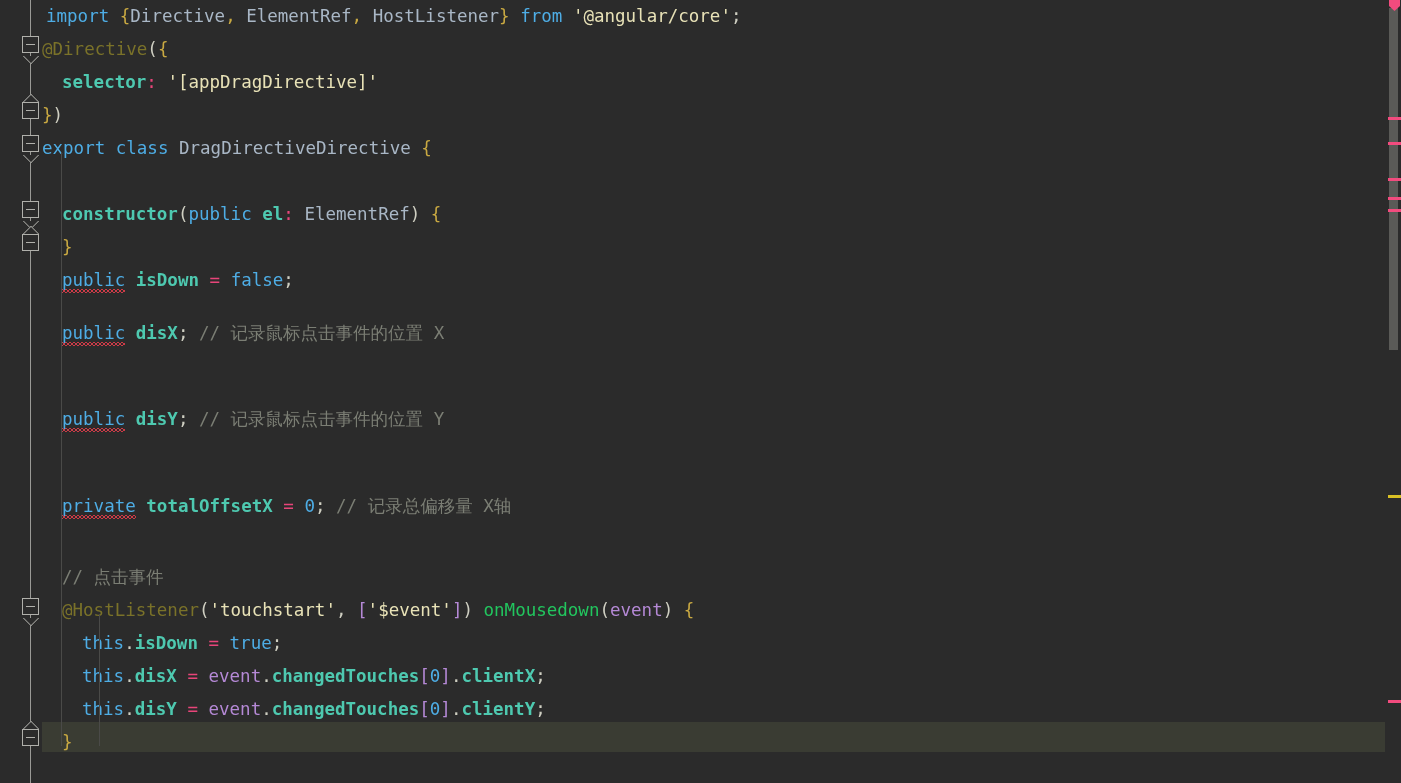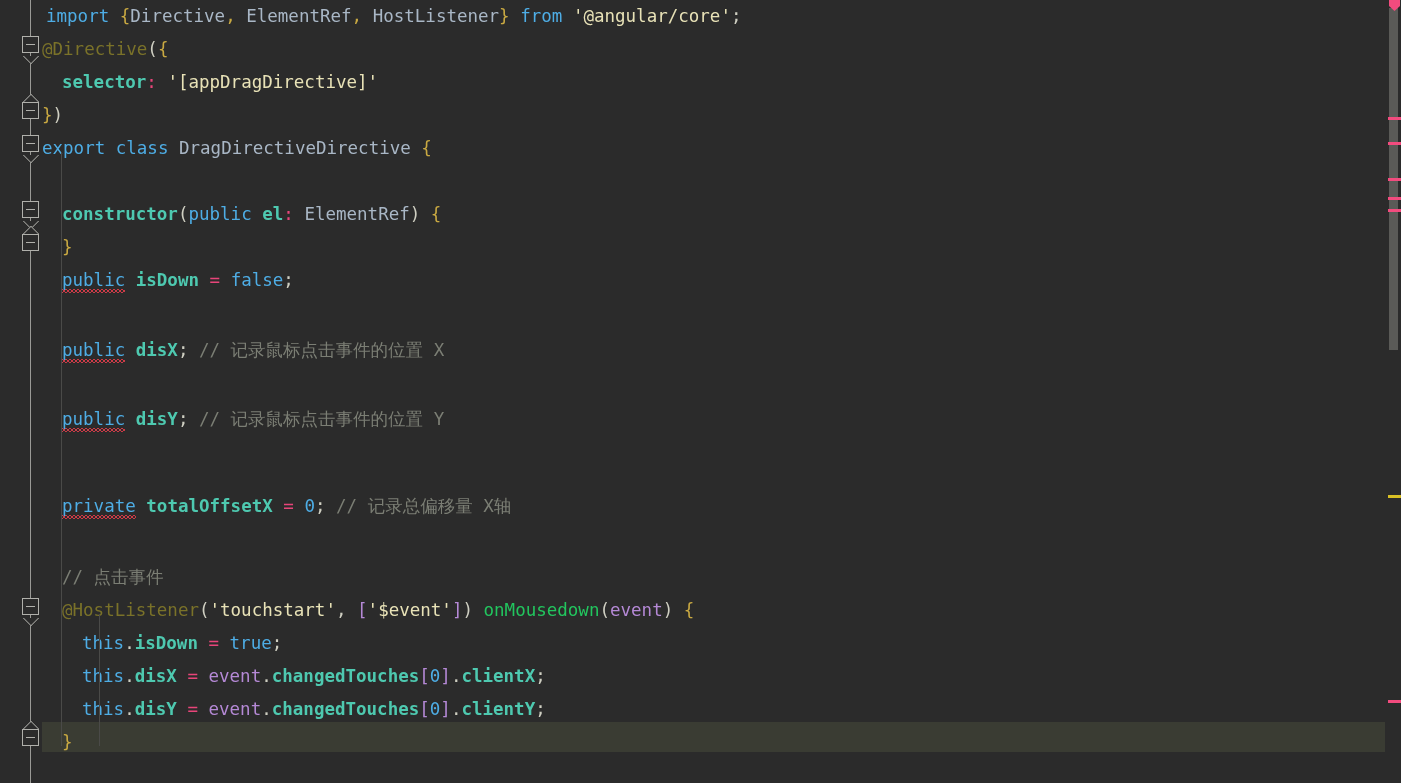--- a/index.html
+++ b/index.html
@@ -245,21 +245,21 @@
 
   <div id="code">
       <div class="line" style="top: 0px; padding-left: 4px;"><span class="k">import</span><span class="pnc"> </span><span class="yel">{</span><span class="id">Directive</span><span class="yel">,</span><span class="id"> ElementRef</span><span class="yel">,</span><span class="id"> HostListener</span><span class="yel">}</span><span class="pnc"> </span><span class="k">from</span><span class="pnc"> </span><span class="str">'@angular/core'</span><span class="pnc">;</span></div>
       <div class="line" style="top: 33px; padding-left: 0px;"><span class="anno">@Directive</span><span class="pnc">(</span><span class="yel">{</span></div>
       <div class="line" style="top: 66px; padding-left: 20px;"><span class="fld">selector</span><span class="op">:</span><span class="pnc"> </span><span class="str">'[appDragDirective]'</span></div>
       <div class="line" style="top: 99px; padding-left: 0px;"><span class="yel">}</span><span class="pnc">)</span></div>
       <div class="line" style="top: 132px; padding-left: 0px;"><span class="k">export</span><span class="pnc"> </span><span class="k">class</span><span class="pnc"> </span><span class="id">DragDirectiveDirective</span><span class="pnc"> </span><span class="yel">{</span></div>
       <div class="line" style="top: 198px; padding-left: 20px;"><span class="fld">constructor</span><span class="pnc">(</span><span class="k">public</span><span class="pnc"> </span><span class="fld">el</span><span class="op">:</span><span class="id"> ElementRef</span><span class="pnc">)</span><span class="pnc"> </span><span class="yel">{</span></div>
       <div class="line" style="top: 231px; padding-left: 20px;"><span class="yel">}</span></div>
       <div class="line" style="top: 264px; padding-left: 20px;"><span class="k wavy">public</span><span class="pnc"> </span><span class="fld">isDown</span><span class="pnc"> </span><span class="op">=</span><span class="pnc"> </span><span class="k">false</span><span class="pnc">;</span></div>
-      <div class="line" style="top: 334px; padding-left: 20px;"><span class="k wavy">public</span><span class="pnc"> </span><span class="fld">disX</span><span class="pnc">;</span><span class="pnc"> </span><span class="cmt">// 记录鼠标点击事件的位置 X</span></div>
+      <div class="line" style="top: 317px; padding-left: 20px;"><span class="k wavy">public</span><span class="pnc"> </span><span class="fld">disX</span><span class="pnc">;</span><span class="pnc"> </span><span class="cmt">// 记录鼠标点击事件的位置 X</span></div>
       <div class="line" style="top: 396px; padding-left: 20px; margin-top: 7px;"><span class="k wavy">public</span><span class="pnc"> </span><span class="fld">disY</span><span class="pnc">;</span><span class="pnc"> </span><span class="cmt">// 记录鼠标点击事件的位置 Y</span></div>
       <div class="line" style="top: 490px; padding-left: 20px;"><span class="k wavy">private</span><span class="pnc"> </span><span class="fld">totalOffsetX</span><span class="pnc"> </span><span class="op">=</span><span class="pnc"> </span><span class="k">0</span><span class="pnc">;</span><span class="pnc"> </span><span class="cmt">// 记录总偏移量 X轴</span></div>
       <div class="line" style="top: 561px; padding-left: 20px;"><span class="cmt">// 点击事件</span></div>
       <div class="line" style="top: 594px; padding-left: 20px;"><span class="anno">@HostListener</span><span class="pnc">(</span><span class="str">'touchstart'</span><span class="pnc">,</span><span class="pnc"> </span><span class="brk">[</span><span class="str">'$event'</span><span class="brk">]</span><span class="pnc">)</span><span class="pnc"> </span><span class="fn">onMousedown</span><span class="pnc">(</span><span class="var">event</span><span class="pnc">)</span><span class="pnc"> </span><span class="yel">{</span></div>
       <div class="line" style="top: 627px; padding-left: 40px;"><span class="k">this</span><span class="pnc">.</span><span class="fld">isDown</span><span class="pnc"> </span><span class="op">=</span><span class="pnc"> </span><span class="k">true</span><span class="pnc">;</span></div>
       <div class="line" style="top: 660px; padding-left: 40px;"><span class="k">this</span><span class="pnc">.</span><span class="fld">disX</span><span class="pnc"> </span><span class="op">=</span><span class="pnc"> </span><span class="var">event</span><span class="pnc">.</span><span class="fld">changedTouches</span><span class="brk">[</span><span class="k">0</span><span class="brk">]</span><span class="pnc">.</span><span class="fld">clientX</span><span class="pnc">;</span></div>
       <div class="line" style="top: 693px; padding-left: 40px;"><span class="k">this</span><span class="pnc">.</span><span class="fld">disY</span><span class="pnc"> </span><span class="op">=</span><span class="pnc"> </span><span class="var">event</span><span class="pnc">.</span><span class="fld">changedTouches</span><span class="brk">[</span><span class="k">0</span><span class="brk">]</span><span class="pnc">.</span><span class="fld">clientY</span><span class="pnc">;</span></div>
       <div class="line" style="top: 726px; padding-left: 20px;"><span class="yel">}</span></div>
       <div class="indent-guide" style="left: 19px; top: 152px; height: 594px;"></div>
       <div class="indent-guide" style="left: 57px; top: 614px; height: 132px;"></div>

